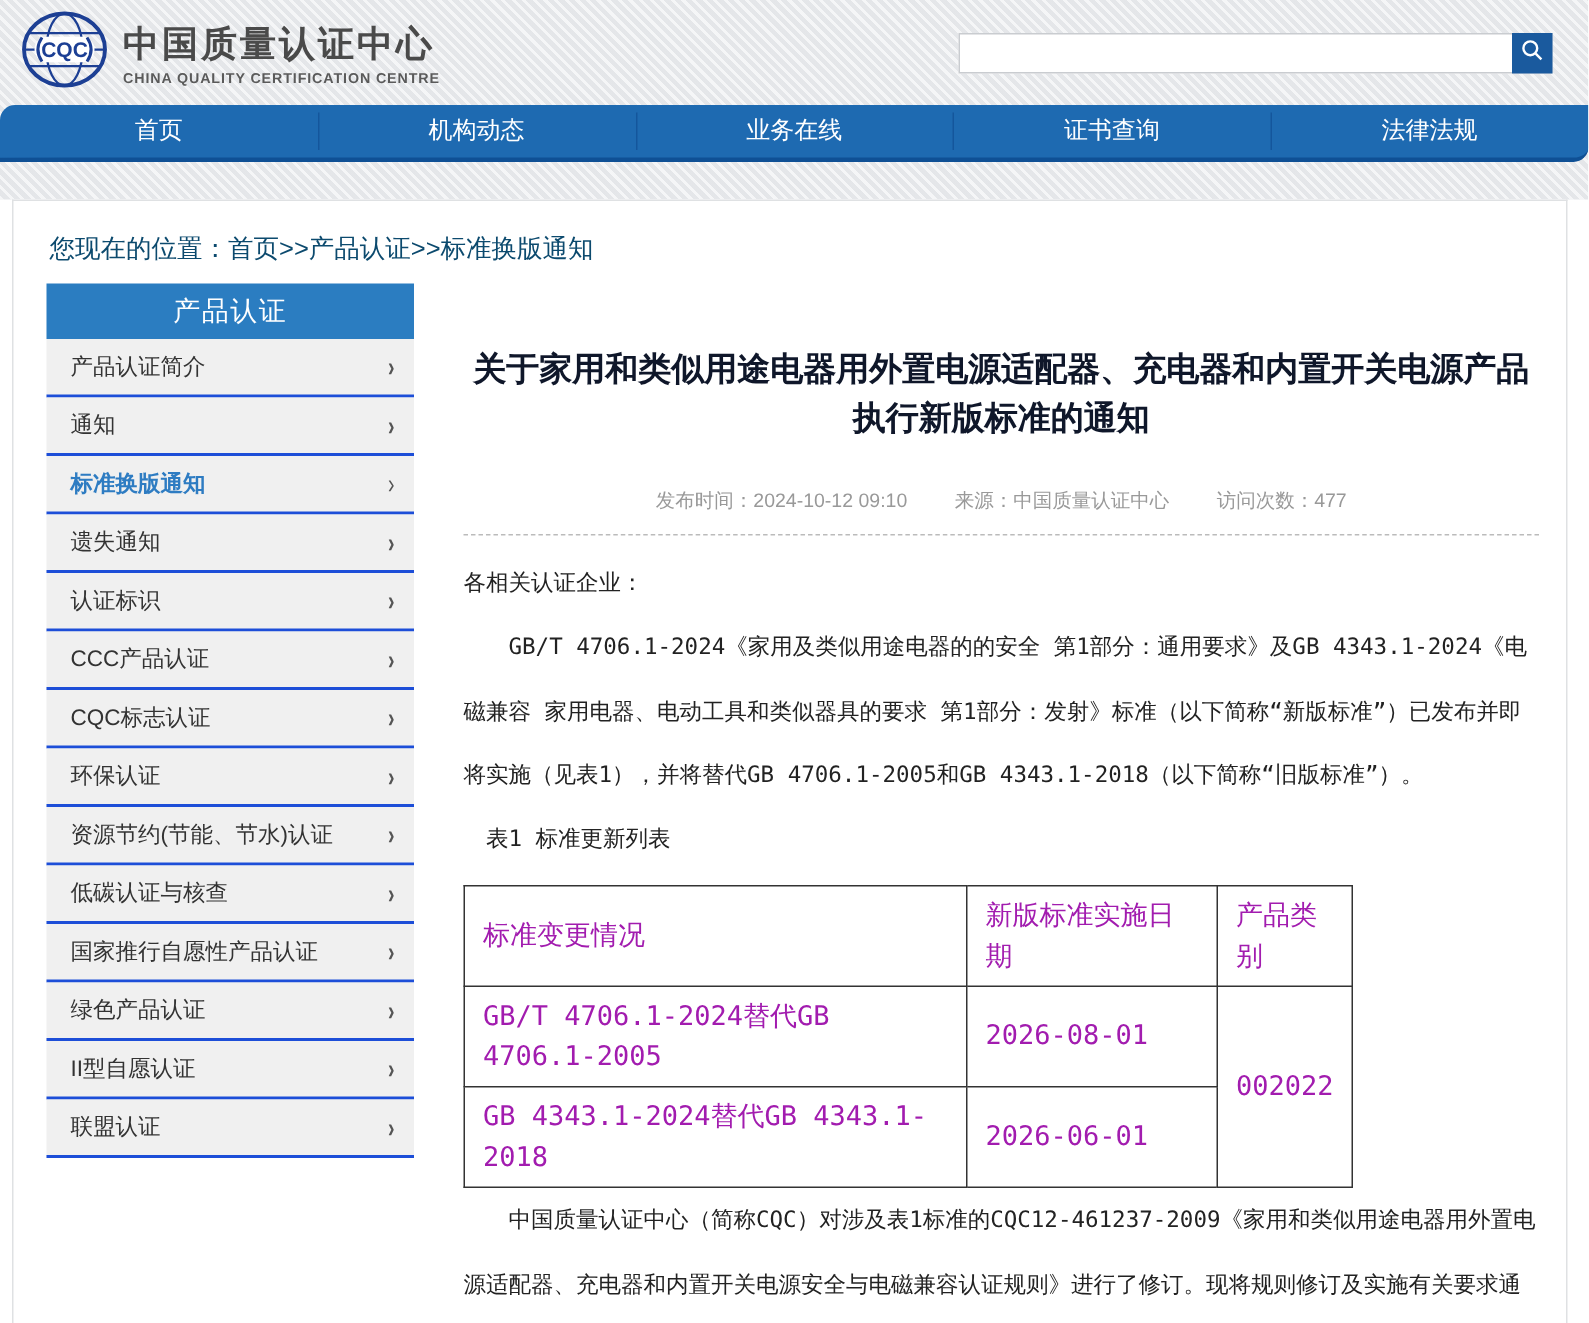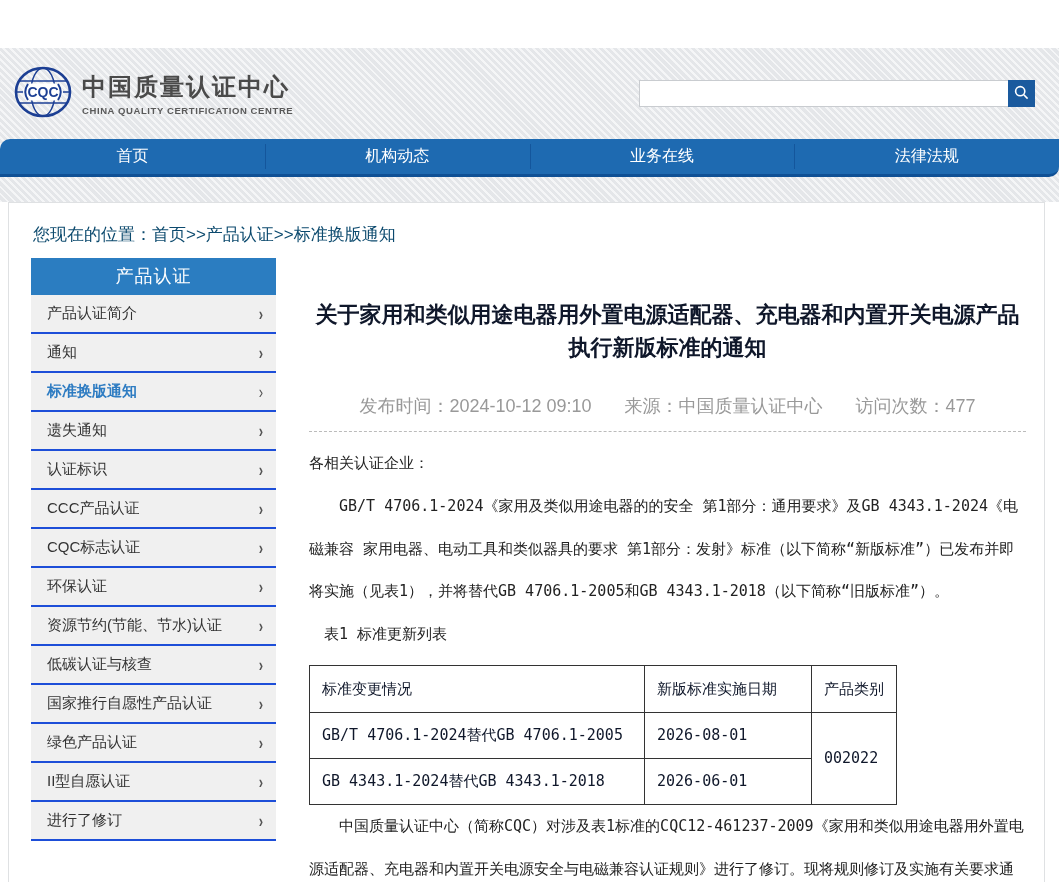--- a/index.html
+++ b/index.html
@@ -7,23 +7,22 @@
   .page {
     width:1059px; height:882px; position:relative; overflow:hidden;
     font-family:"Liberation Sans", sans-serif; background:#fff;
   }
   
   .top-zone {
     background-color:#e8eaed;
     background-image:repeating-linear-gradient(45deg, rgba(255,255,255,.55) 0 2px, rgba(0,0,0,0.015) 2px 5px);
   }
   .top-header {
-    height:91px; display:flex; align-items:center; justify-content:space-between;
+    height:70px; display:flex; align-items:center; justify-content:space-between;
     padding:0 24px 0 14px;
-    margin-top:48px;
   }
   .brand { display:flex; align-items:center; gap:10px; }
   .brand-text .cn { font-size:24px; color:#4a4a4a; letter-spacing:2px; font-weight:bold; }
   .brand-text .en { font-size:9.5px; color:#5a5a5a; font-weight:bold; letter-spacing:0.6px; margin-top:2px; }
   .search-wrap {
     width:396px; height:27px; background:#fff; border:1px solid #c9ccd0;
     display:flex; align-items:center; justify-content:space-between; padding-left:6px;
   }
   .search-input {
     border:none; outline:none; flex:1; height:100%; font-size:13px; background:transparent;
@@ -72,36 +71,36 @@
   .menu-item .chev { color:#555; font-size:13px; transform:scaleY(1.4); font-weight:bold; }
   .menu-item.active { color:#2e7cc2; font-weight:bold; }
   .menu-item.active .chev { color:#555; font-weight:normal; }
   
   .main { flex:1; padding:0 18px 0 33px; }
   .article-title {
     font-size:22px; font-weight:bold; color:#0f172a; text-align:center;
     line-height:1.5; max-width:722px; margin:40px auto 0;font-family:Liberation Serif, serif;
   }
   .meta {
-    text-align:center; color:#999; font-size:18px; margin-top:30px;
+    text-align:center; color:#999; font-size:13px; margin-top:30px;
     padding-bottom:13px; border-bottom:1px dashed #bbb;
   }
   .meta b { font-weight:normal; color:#999; }
   .meta .seg { margin:0 14px; }
   .article-body {
     margin-top:10px;
     font-family:"DejaVu Sans Mono", monospace;
     font-size:15px; color:#222; line-height:2.85;
   }
   .article-body p { white-space:pre-wrap; }
   .article-body p.indent { text-indent:2em; }
   .table-caption { margin-left:1em; white-space:pre-wrap; }
   table.std {
     border-collapse:collapse; margin-top:9px;
-    font-family:"DejaVu Sans Mono", monospace; font-size:15px; color:#0f172a;
+    font-family:"DejaVu Sans Mono", monospace; font-size:18px; color:#a21caf;
   }
   table.std th, table.std td {
     border:1px solid #333; font-weight:normal; text-align:left;
     padding:6px 12px; line-height:1.5; vertical-align:middle;
   }
   table.std th { height:47px; }
   table.std td { height:46px; }
   .col-change { width:335px; }
   .col-date   { width:167px; }
   .col-cat    { width:85px;  }
@@ -142,20 +141,21 @@
             </svg>
           </span>
         </button>
       </div>
     </div>
 
     <div class="nav">
       <div class="nav-item">首页</div>
       <div class="nav-item">机构动态</div>
       <div class="nav-item">业务在线</div>
+      <div class="nav-item">证书查询</div>
       <div class="nav-item">法律法规</div>
     </div>
     <div class="nav-gap"></div>
   </div>
 
   <div class="card">
     <div class="breadcrumb">
       <span>您现在的位置：</span><span class="bc-link">首页</span><span>&gt;&gt;</span><span class="bc-link">产品认证</span><span>&gt;&gt;</span><span class="bc-link">标准换版通知</span>
     </div>
 
@@ -210,21 +210,21 @@
             </li>
           <li class="menu-item">
             <span>绿色产品认证</span>
             <span class="chev">›</span>
             </li>
           <li class="menu-item">
             <span>II型自愿认证</span>
             <span class="chev">›</span>
             </li>
           <li class="menu-item">
-            <span>进行了修订</span>
+            <span>联盟认证</span>
             <span class="chev">›</span>
             </li>
         </ul>
       </div>
 
       <div class="main">
         <h1 class="article-title">关于家用和类似用途电器用外置电源适配器、充电器和内置开关电源产品执行新版标准的通知</h1>
         <div class="meta">
           <b class="seg">发布时间：2024-10-12 09:10</b>
           <b class="seg">来源：中国质量认证中心</b>

